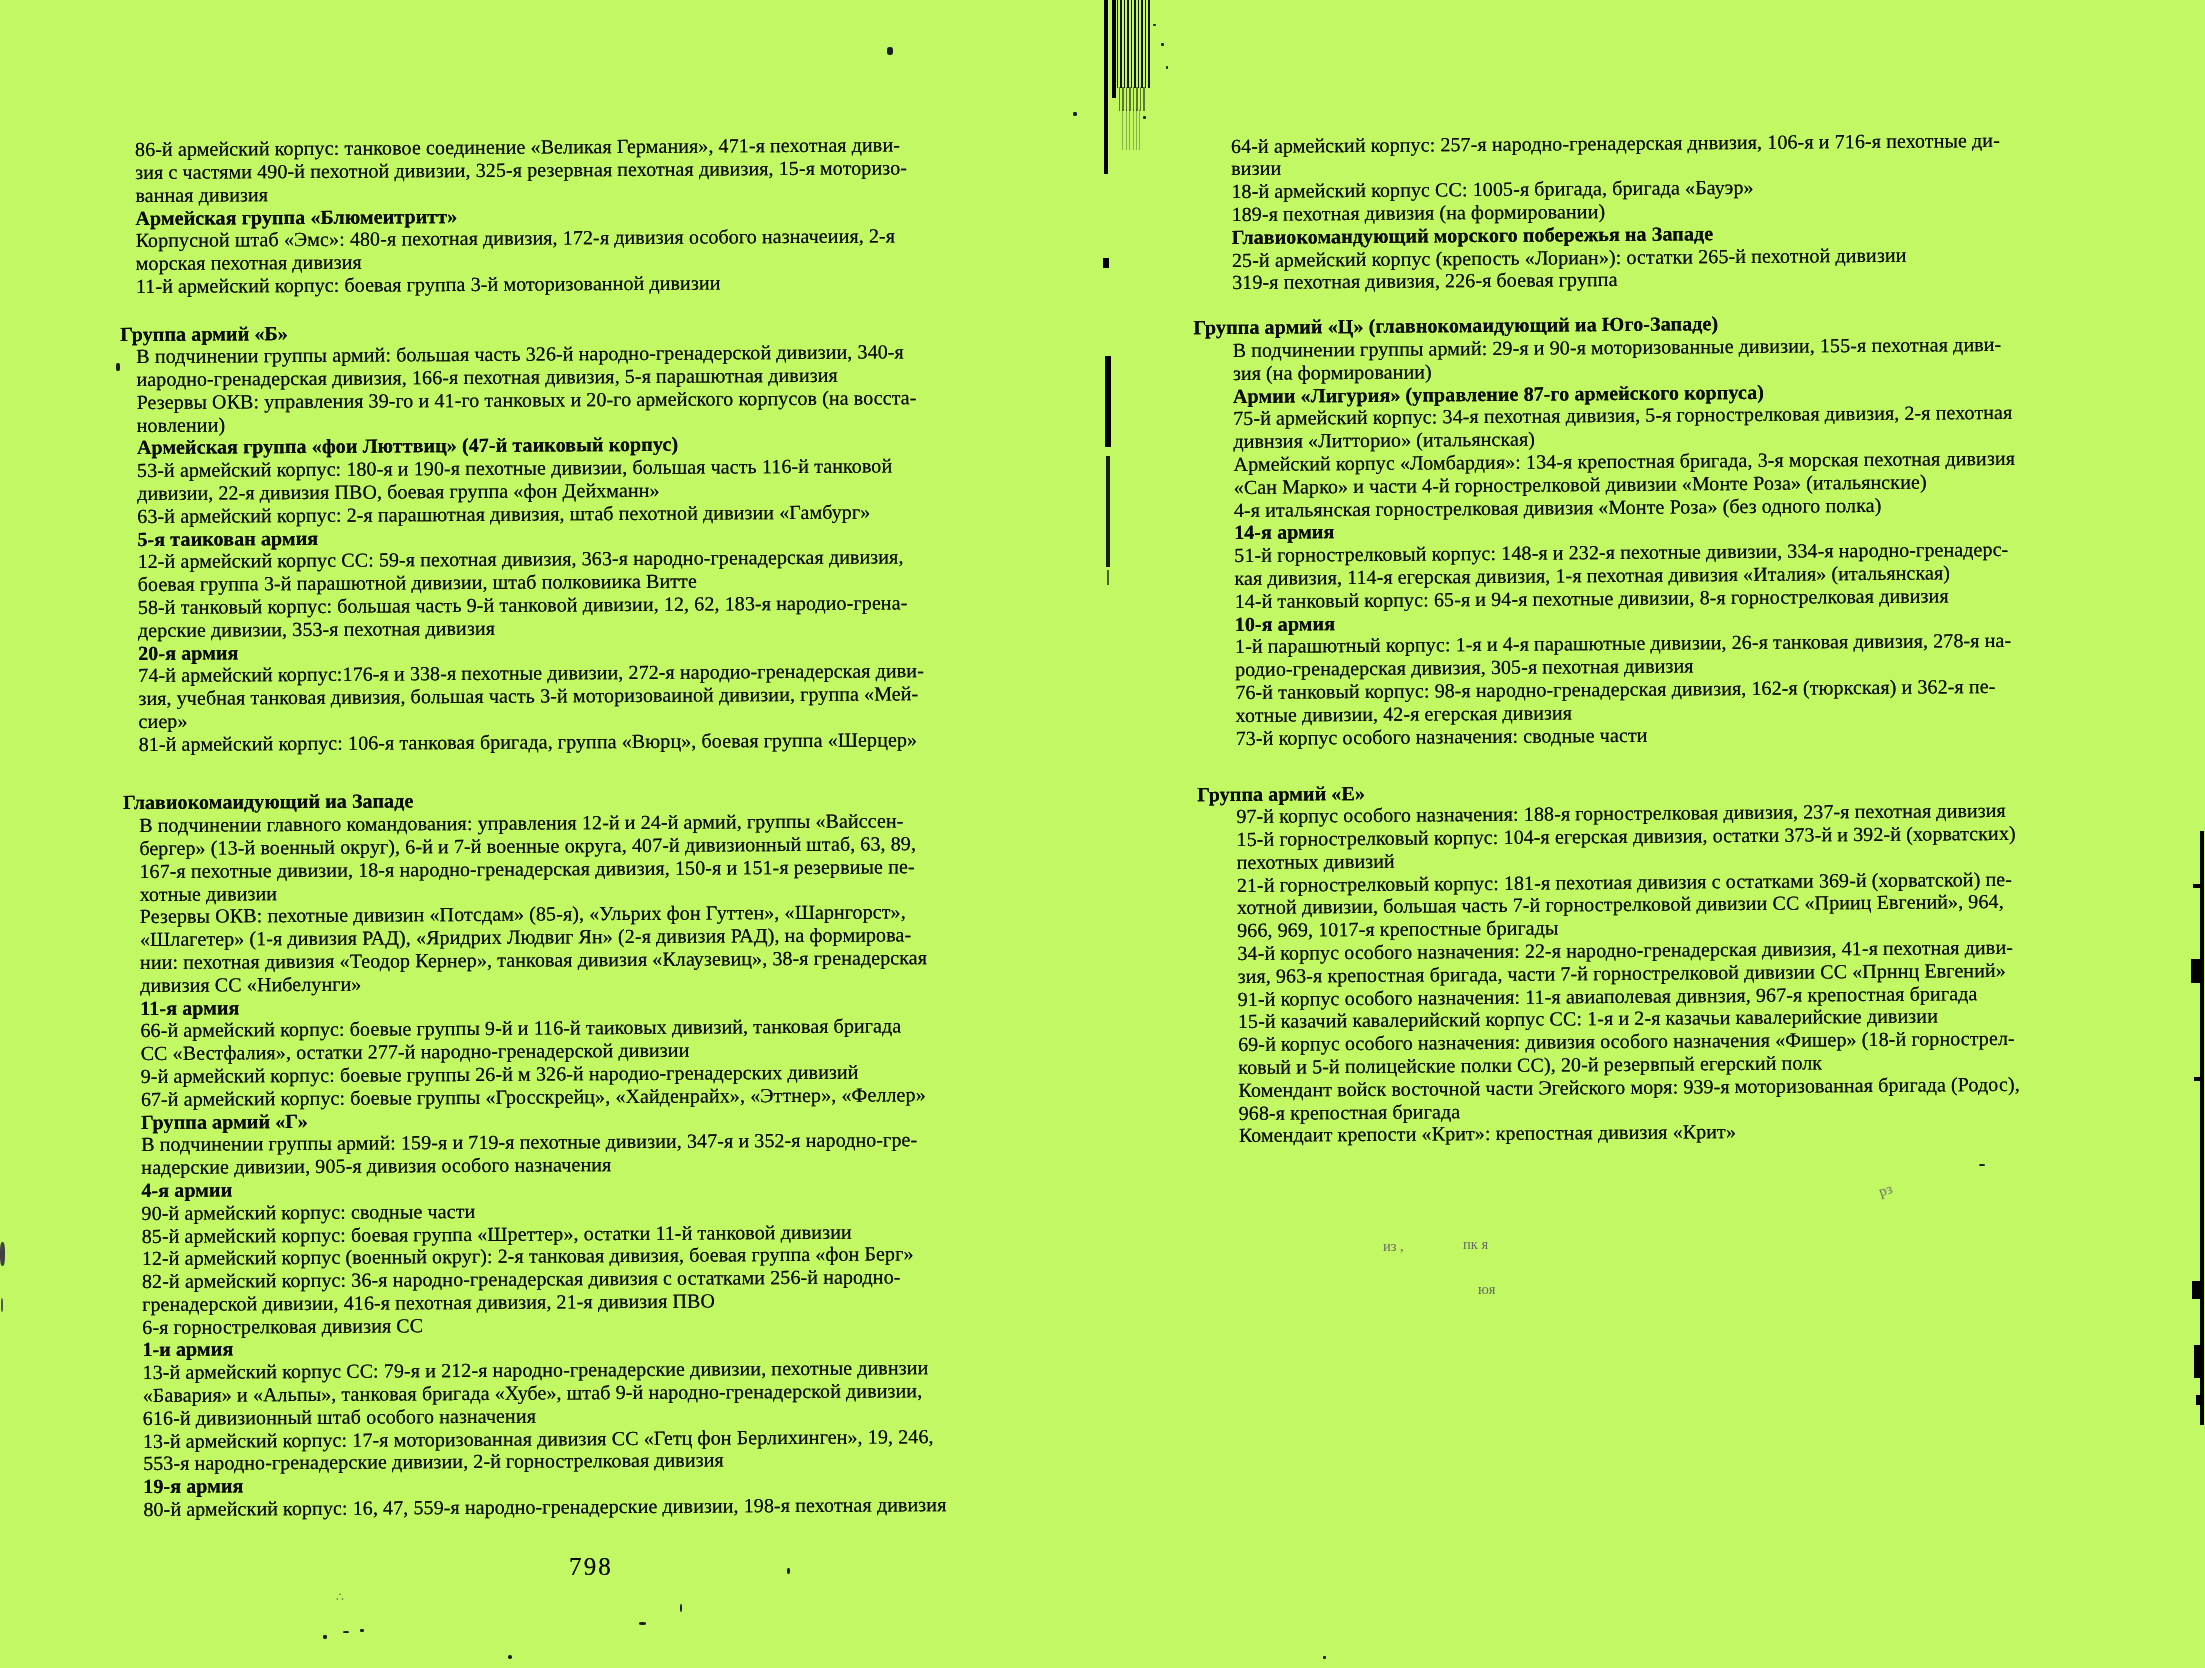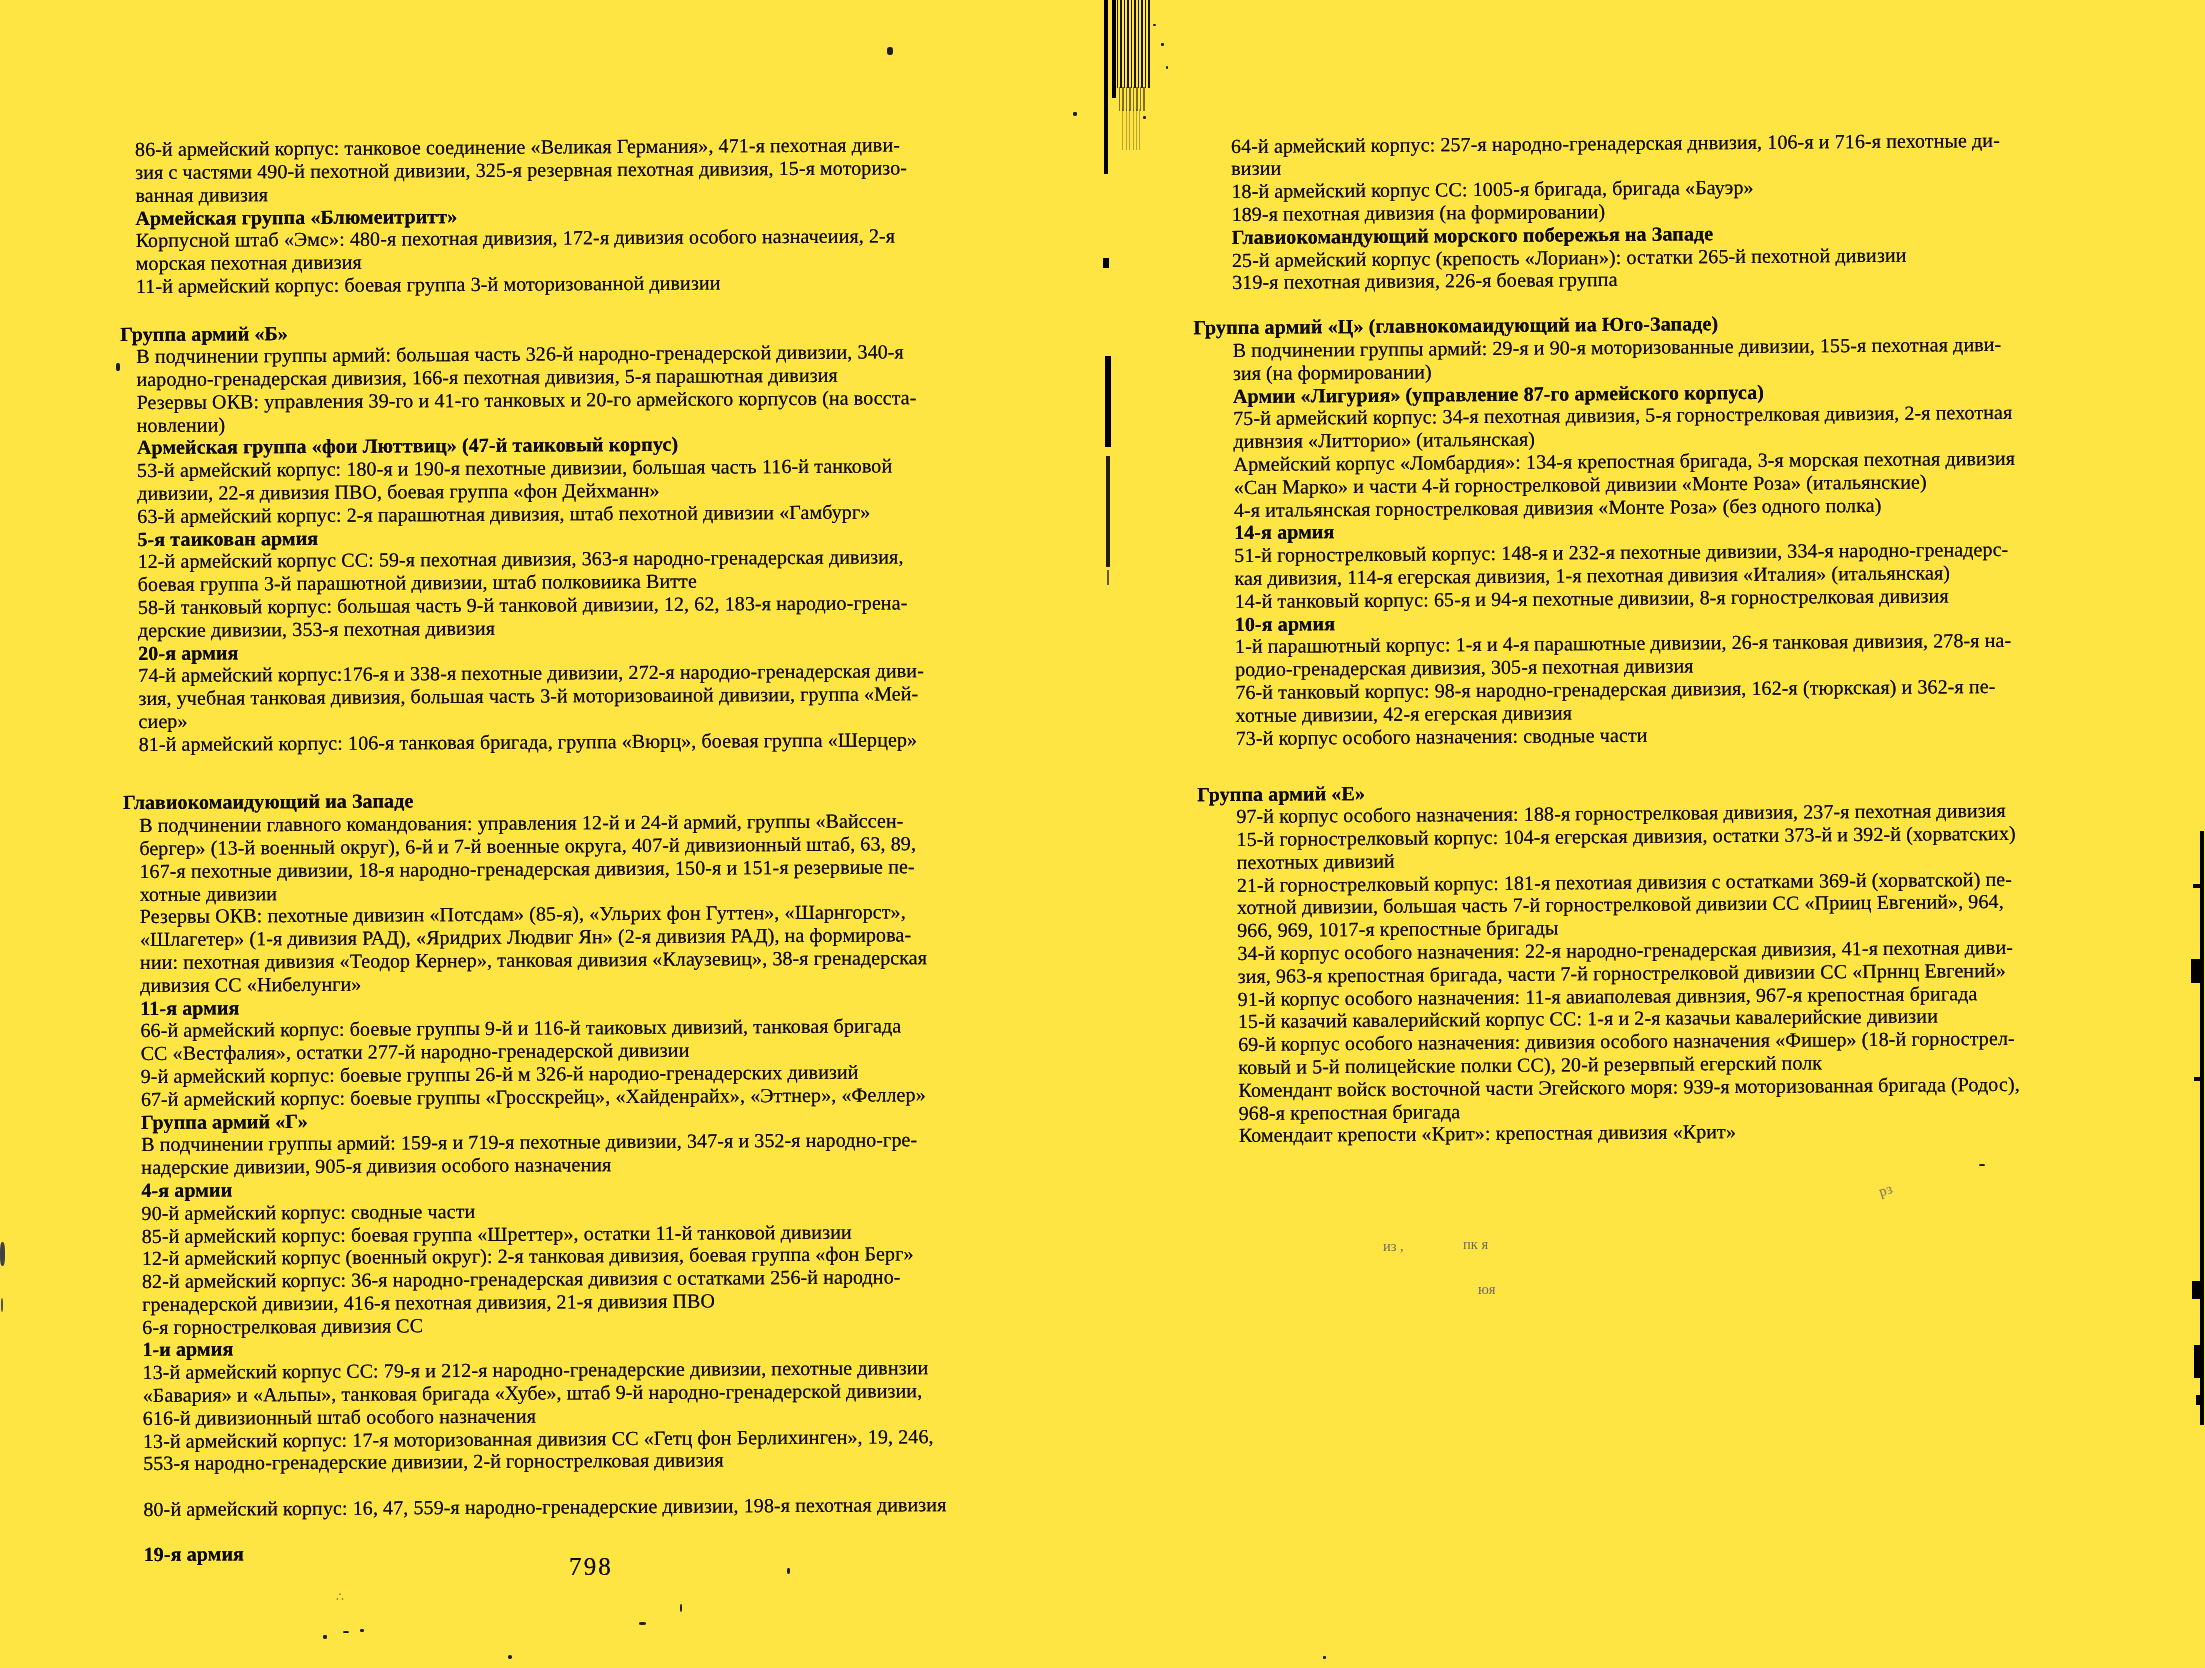--- a/index.html
+++ b/index.html
@@ -1,19 +1,19 @@
 <!DOCTYPE html>
 <html style="font-size:11px"><head>
 <meta charset="utf-8">
 <style>
   html,body{margin:0;padding:0;background:#e8e8e4;}
   .scan{
     position:relative;
     width:2205px;height:1669px;
-    background:#fde047;
+    background:#bef264;
     overflow:hidden;
     font-family:"Liberation Serif","DejaVu Serif",serif;
     color:#111;
     filter:contrast(1.05);
   }
   .page{position:absolute;top:0;left:0;width:2205px;height:1669px;}
   #left-page{transform:rotate(-0.35deg);transform-origin:138px 138px;}
   #right-page{transform:rotate(-0.45deg);transform-origin:1229px 138px;}
   .tl{
     position:absolute;
@@ -96,21 +96,21 @@
       <div class="tl" style="left: 135px; top: 1247px;">12-й армейский корпус (военный округ): 2-я танковая дивизия, боевая группа «фон Берг»</div>
       <div class="tl" style="left: 135px; top: 1270px;">82-й армейский корпус: 36-я народно-гренадерская дивизия с остатками 256-й народно-</div>
       <div class="tl" style="left: 135px; top: 1293px;">гренадерской дивизии, 416-я пехотная дивизия, 21-я дивизия ПВО</div>
       <div class="tl" style="left: 135px; top: 1316px;">6-я горнострелковая дивизия СС</div>
       <div class="tl b" style="left: 135px; top: 1338px;">1-и армия</div>
       <div class="tl" style="left: 135px; top: 1361px;">13-й армейский корпус СС: 79-я и 212-я народно-гренадерские дивизии, пехотные дивнзии</div>
       <div class="tl" style="left: 135px; top: 1384px;">«Бавария» и «Альпы», танковая бригада «Хубе», штаб 9-й народно-гренадерской дивизии,</div>
       <div class="tl" style="left: 135px; top: 1407px;">616-й дивизионный штаб особого назначения</div>
       <div class="tl" style="left: 135px; top: 1430px;">13-й армейский корпус: 17-я моторизованная дивизия СС «Гетц фон Берлихинген», 19, 246,</div>
       <div class="tl" style="left: 135px; top: 1452px;">553-я народно-гренадерские дивизии, 2-й горнострелковая дивизия</div>
-      <div class="tl b" style="left: 135px; top: 1543px;">19-я армия</div>
+      <div class="tl b" style="left: 135px; top: 1475px;">19-я армия</div>
       <div class="tl" style="left: 135px; top: 1498px;">80-й армейский корпус: 16, 47, 559-я народно-гренадерские дивизии, 198-я пехотная дивизия</div>
     </div>
   <div id="right-page" class="page">
       <div class="tl" style="left: 1231px; top: 135px;">64-й армейский корпус: 257-я народно-гренадерская днвизия, 106-я и 716-я пехотные ди-</div>
       <div class="tl" style="left: 1231px; top: 157px; font-family: Liberation Serif, serif;">визии</div>
       <div class="tl" style="left: 1231px; top: 180px;">18-й армейский корпус СС: 1005-я бригада, бригада «Бауэр»</div>
       <div class="tl" style="left: 1231px; top: 203px;">189-я пехотная дивизия (на формировании)</div>
       <div class="tl b" style="left: 1231px; top: 226px;">Главиокомандующий морского побережья на Западе</div>
       <div class="tl" style="left: 1231px; top: 249px;">25-й армейский корпус (крепость «Лориан»): остатки 265-й пехотной дивизии</div>
       <div class="tl" style="left: 1231px; top: 271px;">319-я пехотная дивизия, 226-я боевая группа</div>

